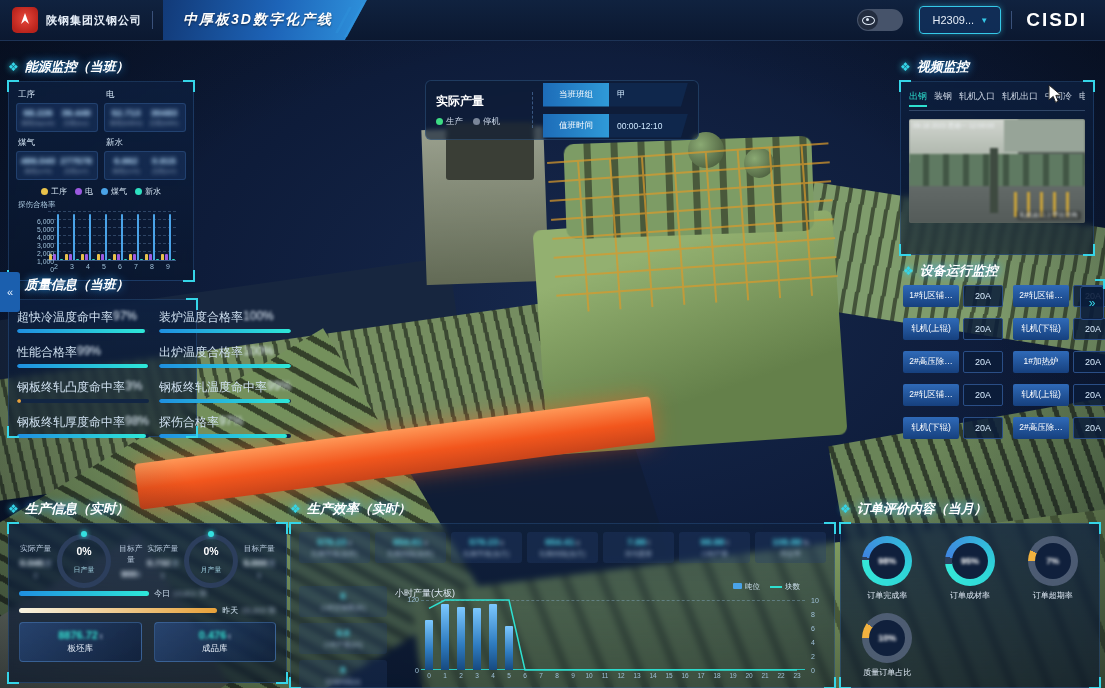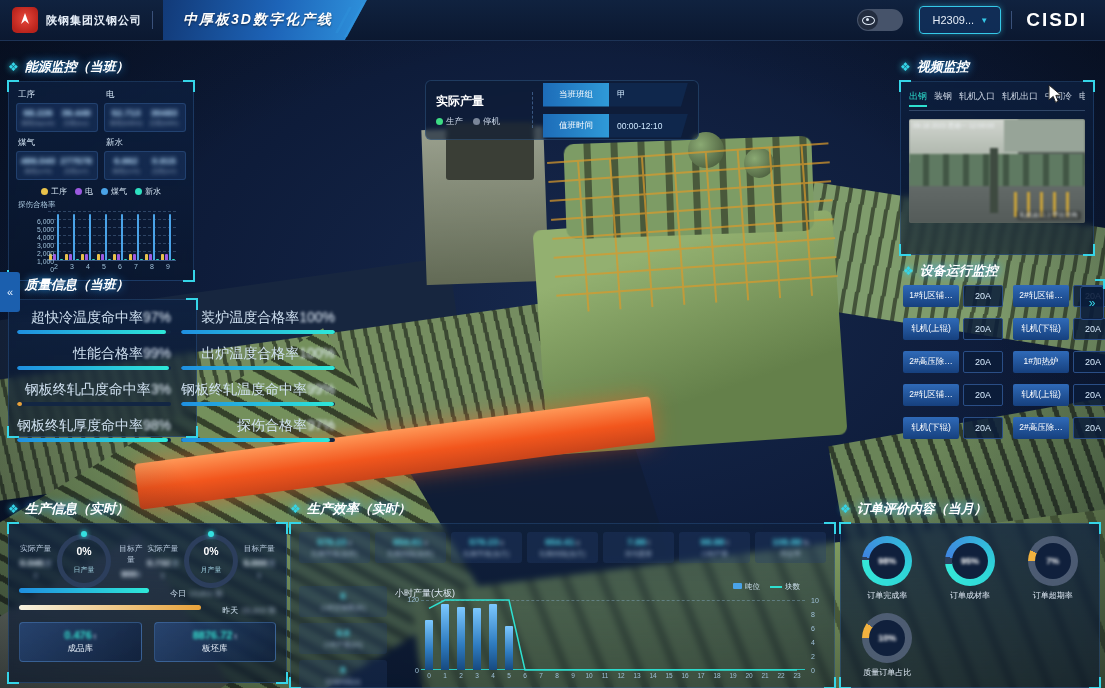--- a/index.html
+++ b/index.html
@@ -72,21 +72,21 @@
        display:flex;justify-content:space-around;align-items:flex-end;}
   .ech-grid{position:absolute;left:0;width:100%;border-top:1px dashed rgba(130,170,215,.3);}
   .ech-g{display:flex;gap:1px;align-items:flex-end;position:relative;}
   .ech-g i{display:block;width:2.6px;border-radius:1px 1px 0 0;}
   .ech-tick{position:absolute;right:132px;font-size:6.8px;color:#9fc0d8;width:26px;text-align:right;}
   .ech-x{display:flex;justify-content:space-around;width:128px;font-size:7px;color:#9fc0d8;margin-top:2px;}
   
   #p-quality{left:8px;top:276px;width:189px;}
   #quality-box{padding:9px 8px;height:118px;}
   #q-grid{display:grid;grid-template-columns:1fr 1fr;gap:11px 10px;}
-  .q-top{display:flex;justify-content:flex-end;font-size:14px;color:#cfe0f0;white-space:nowrap;}
+  .q-top{display:flex;justify-content:flex-start;font-size:12px;color:#cfe0f0;white-space:nowrap;}
   .q-val{color:#e8f4ff;}
   .q-track{height:4px;border-radius:2px;background:#122643;margin-top:3px;overflow:hidden;}
   .q-track i{display:block;height:100%;border-radius:2px;}
   
   #p-linestatus{left:425px;top:80px;width:252px;height:58px;z-index:9;border-radius:6px;
        background:rgba(13,28,54,.62);border:1px solid rgba(80,140,200,.28);
        display:flex;align-items:center;padding:0 10px;backdrop-filter:blur(2px);}
   #ls-left{width:86px;}
   #ls-title{font-size:12px;font-weight:bold;color:#fff;margin-bottom:6px;}
   #ls-legend{display:flex;gap:10px;font-size:8.5px;color:#cdd9e8;}
@@ -131,21 +131,21 @@
   .g-val{font-size:9.5px;font-weight:bold;color:#e8f4ff;}
   .g-val i{font-style:normal;font-size:7px;color:#9fb3cc;margin-left:1px;}
   .g-ring{width:44px;height:44px;border-radius:50%;border:5px solid #2c3e5c;position:relative;
        display:flex;align-items:center;justify-content:center;flex-direction:column;}
   .g-dot{position:absolute;left:50%;top:-8px;transform:translateX(-50%);width:6px;height:6px;
        border-radius:50%;background:#35e0e0;box-shadow:0 0 5px #35e0e0;}
   .g-c{text-align:center;line-height:1.1;}
   .g-c b{font-size:10.5px;color:#fff;display:block;}
   .g-c span{font-size:7px;color:#9fd0e0;}
   #stock-t{font-size:9px;color:#cfe0f0;font-weight:bold;margin:7px 0 5px;}
-  .sb-row{display:flex;align-items:flex-start;gap:21px;margin-bottom:6px;}
+  .sb-row{display:flex;align-items:center;gap:5px;margin-bottom:6px;}
   .sb-bar{height:5px;border-radius:3px;display:block;}
   .sb-lbl{font-size:8px;color:#cfe0f0;white-space:nowrap;display:flex;gap:3px;align-items:center;}
   .sb-lbl b{font-weight:normal;color:#aebfd4;}
   #p-cards{display:flex;gap:12px;margin-top:4px;}
   .p-card{flex:1;height:38px;border:1px solid rgba(90,150,220,.4);border-radius:4px;
        background:linear-gradient(135deg,rgba(46,90,160,.5),rgba(14,32,64,.72));
        display:flex;flex-direction:column;align-items:center;justify-content:center;gap:2px;}
   .pc-v{font-size:11px;font-weight:bold;color:#35e0d0;}
   .pc-v i{font-style:normal;font-size:7px;color:#9fb3cc;margin-left:2px;}
   .pc-l{font-size:8.5px;color:#e6eef8;}
@@ -628,26 +628,26 @@
      <i class="sb-bar" style="width:130px;background:linear-gradient(90deg,#1f8fe0,#2ee8d8)"></i>
      <span class="sb-lbl">今日<b class="bl2">13,811 块</b></span>
           </div>
           <div class="sb-row">
      <i class="sb-bar" style="width:242.5px;background:linear-gradient(90deg,#f7f3e2,#e8a23a)"></i>
      <span class="sb-lbl">昨天<b class="bl2">15,203 块</b></span>
           </div>
         </div>
       <div id="p-cards">
           <div class="p-card">
+     <div class="pc-v bl1">8876.72<i>t</i></div>
+            <div class="pc-l">板坯库</div>
+          </div>
+          <div class="p-card">
      <div class="pc-v bl1">0.476<i>t</i></div>
             <div class="pc-l">成品库</div>
-          </div>
-          <div class="p-card">
-     <div class="pc-v bl1">8876.72<i>t</i></div>
-            <div class="pc-l">板坯库</div>
           </div>
         </div>
     </div>
   </section>
 
   <section id="p-eff" class="panel">
     <div class="ptitle">
         <span class="dia">❖</span>
       <span>生产效率（实时）</span>
       </div>

